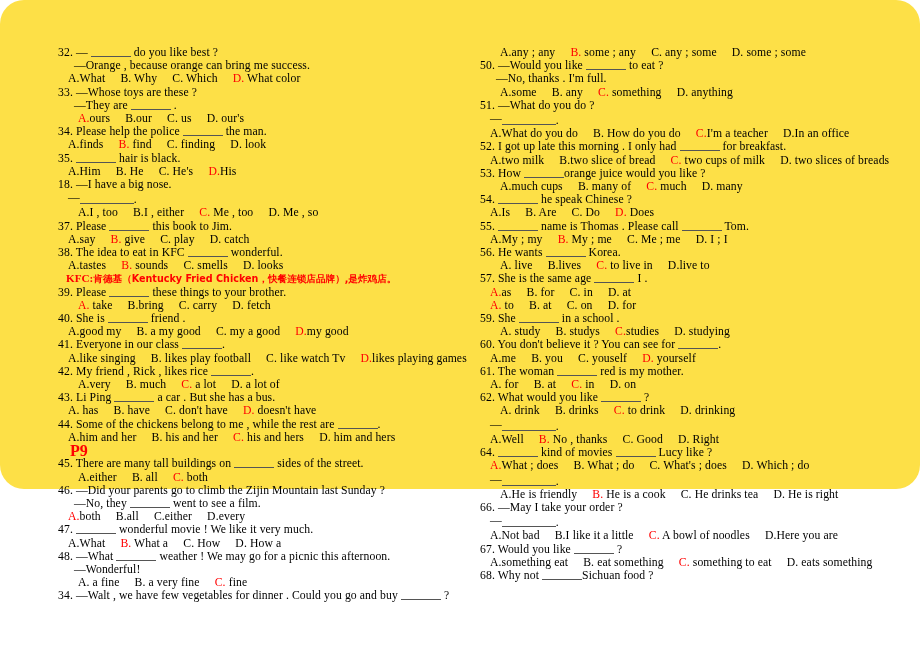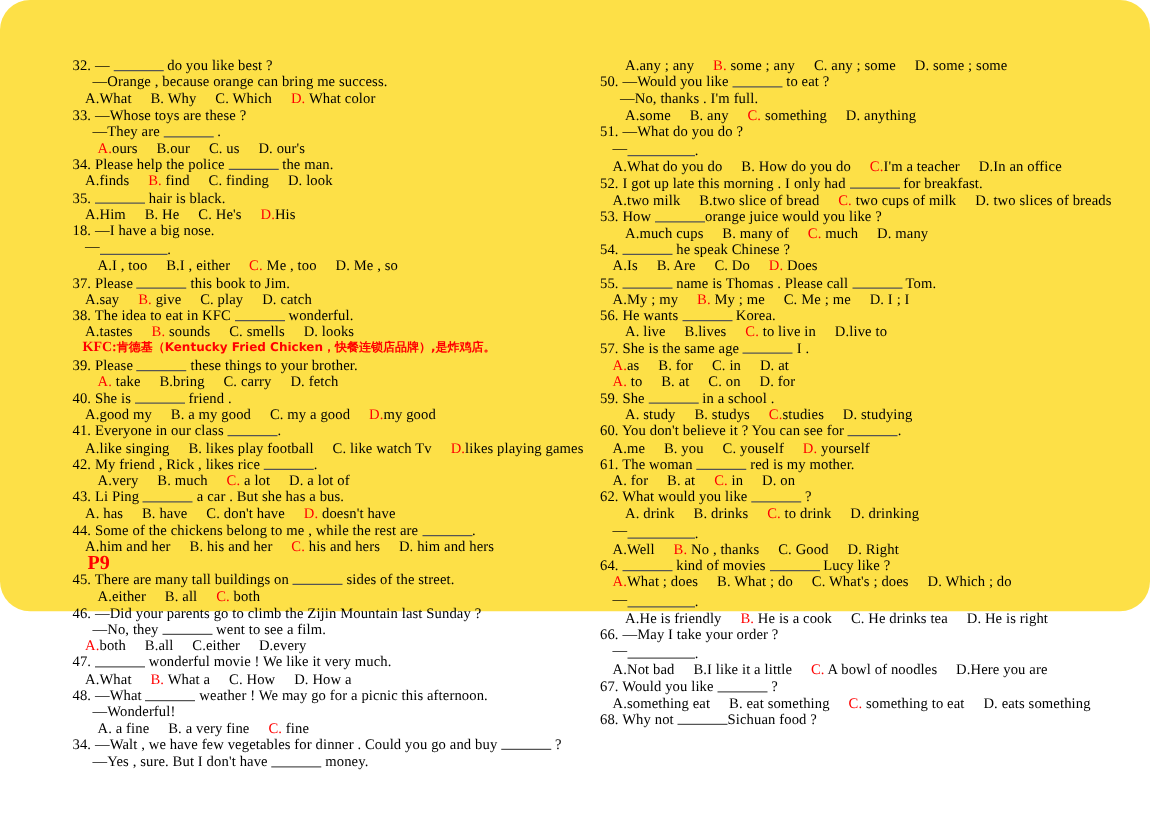--- a/index.html
+++ b/index.html
@@ -148,21 +148,20 @@
         <div class="line opts ind2"><span class="opt">A.either</span><span>&nbsp;&nbsp;&nbsp;&nbsp;&nbsp;</span><span class="opt">B. all</span><span>&nbsp;&nbsp;&nbsp;&nbsp;&nbsp;</span><span class="opt"><span class="red">C.</span> both</span></div>
         <div class="line stem"><span>46.</span><span> —Did your parents go to climb the Zijin Mountain last Sunday ?</span></div>
         <div class="line reply"><span>—No, they <span class="blank b-md"></span> went to see a film.</span></div>
         <div class="line opts "><span class="opt"><span class="red">A.</span>both</span><span>&nbsp;&nbsp;&nbsp;&nbsp;&nbsp;</span><span class="opt">B.all</span><span>&nbsp;&nbsp;&nbsp;&nbsp;&nbsp;</span><span class="opt">C.either</span><span>&nbsp;&nbsp;&nbsp;&nbsp;&nbsp;</span><span class="opt">D.every</span></div>
         <div class="line stem"><span>47.</span><span> <span class="blank b-md"></span> wonderful movie ! We like it very much.</span></div>
         <div class="line opts "><span class="opt">A.What</span><span>&nbsp;&nbsp;&nbsp;&nbsp;&nbsp;</span><span class="opt"><span class="red">B.</span> What a</span><span>&nbsp;&nbsp;&nbsp;&nbsp;&nbsp;</span><span class="opt">C. How</span><span>&nbsp;&nbsp;&nbsp;&nbsp;&nbsp;</span><span class="opt">D. How a</span></div>
         <div class="line stem"><span>48.</span><span> —What <span class="blank b-md"></span> weather ! We may go for a picnic this afternoon.</span></div>
         <div class="line reply"><span>—Wonderful!</span></div>
         <div class="line opts ind2"><span class="opt">A. a fine</span><span>&nbsp;&nbsp;&nbsp;&nbsp;&nbsp;</span><span class="opt">B. a very fine</span><span>&nbsp;&nbsp;&nbsp;&nbsp;&nbsp;</span><span class="opt"><span class="red">C.</span> fine</span></div>
         <div class="line stem"><span>34.</span><span> —Walt , we have few vegetables for dinner . Could you go and buy <span class="blank b-md"></span> ?</span></div>
-        <div class="line reply"><span>—Yes , sure. But I don't have <span class="blank b-md"></span> money.</span></div>
       </div>
     <div class="col col-right">
         <div class="line opts ind2"><span class="opt">A.any ; any</span><span>&nbsp;&nbsp;&nbsp;&nbsp;&nbsp;</span><span class="opt"><span class="red">B.</span> some ; any</span><span>&nbsp;&nbsp;&nbsp;&nbsp;&nbsp;</span><span class="opt">C. any ; some</span><span>&nbsp;&nbsp;&nbsp;&nbsp;&nbsp;</span><span class="opt">D. some ; some</span></div>
         <div class="line stem"><span>50.</span><span> —Would you like <span class="blank b-md"></span> to eat ?</span></div>
         <div class="line reply"><span>—No, thanks . I'm full.</span></div>
         <div class="line opts ind2"><span class="opt">A.some</span><span>&nbsp;&nbsp;&nbsp;&nbsp;&nbsp;</span><span class="opt">B. any</span><span>&nbsp;&nbsp;&nbsp;&nbsp;&nbsp;</span><span class="opt"><span class="red">C.</span> something</span><span>&nbsp;&nbsp;&nbsp;&nbsp;&nbsp;</span><span class="opt">D. anything</span></div>
         <div class="line stem"><span>51.</span><span> —What do you do ?</span></div>
         <div class="line ansline"><span class="dash">—</span><span class="ul"></span><span>.</span></div>
         <div class="line opts "><span class="opt">A.What do you do</span><span>&nbsp;&nbsp;&nbsp;&nbsp;&nbsp;</span><span class="opt">B. How do you do</span><span>&nbsp;&nbsp;&nbsp;&nbsp;&nbsp;</span><span class="opt"><span class="red">C.</span>I'm a teacher</span><span>&nbsp;&nbsp;&nbsp;&nbsp;&nbsp;</span><span class="opt">D.In an office</span></div>
         <div class="line stem"><span>52.</span><span> I got up late this morning . I only had <span class="blank b-md"></span> for breakfast.</span></div>

